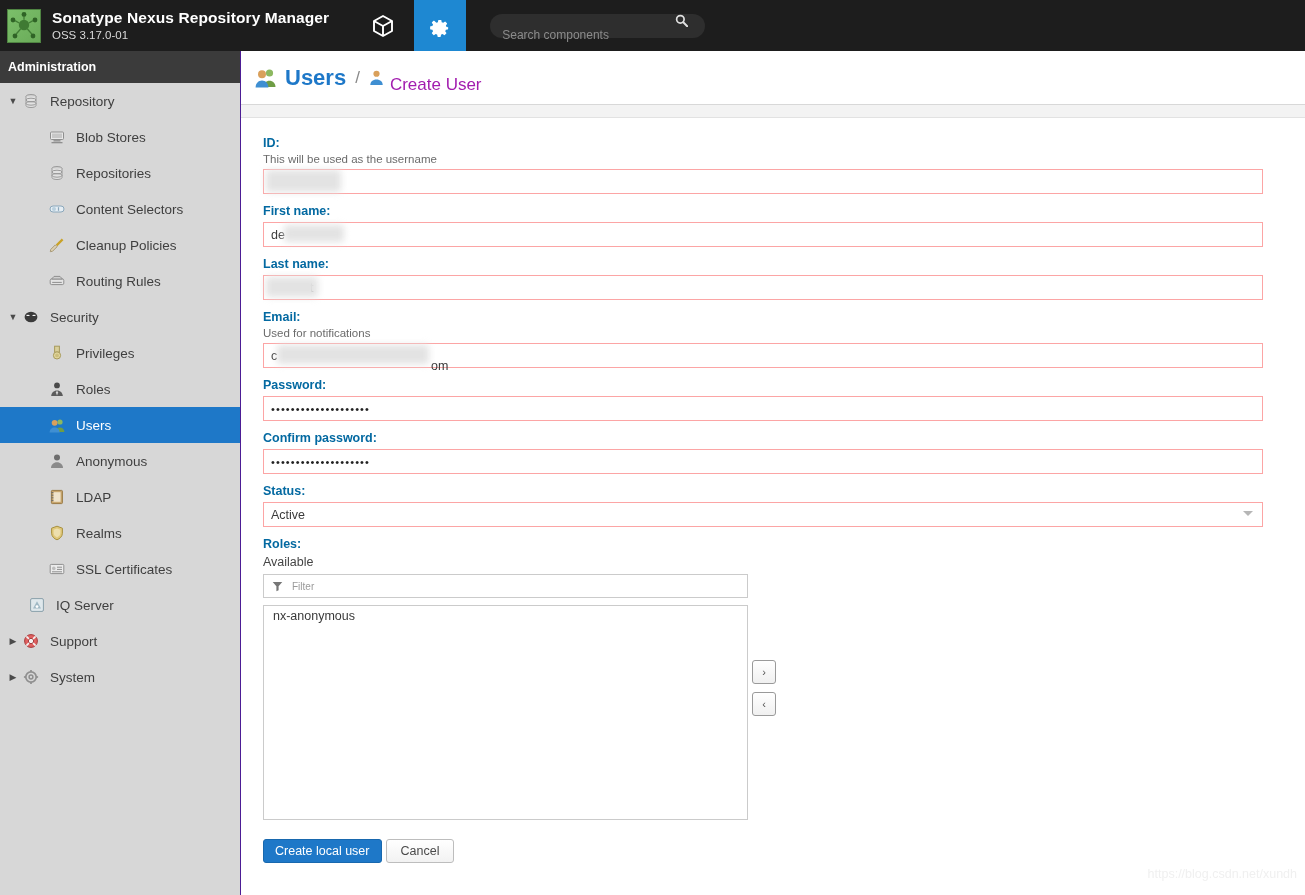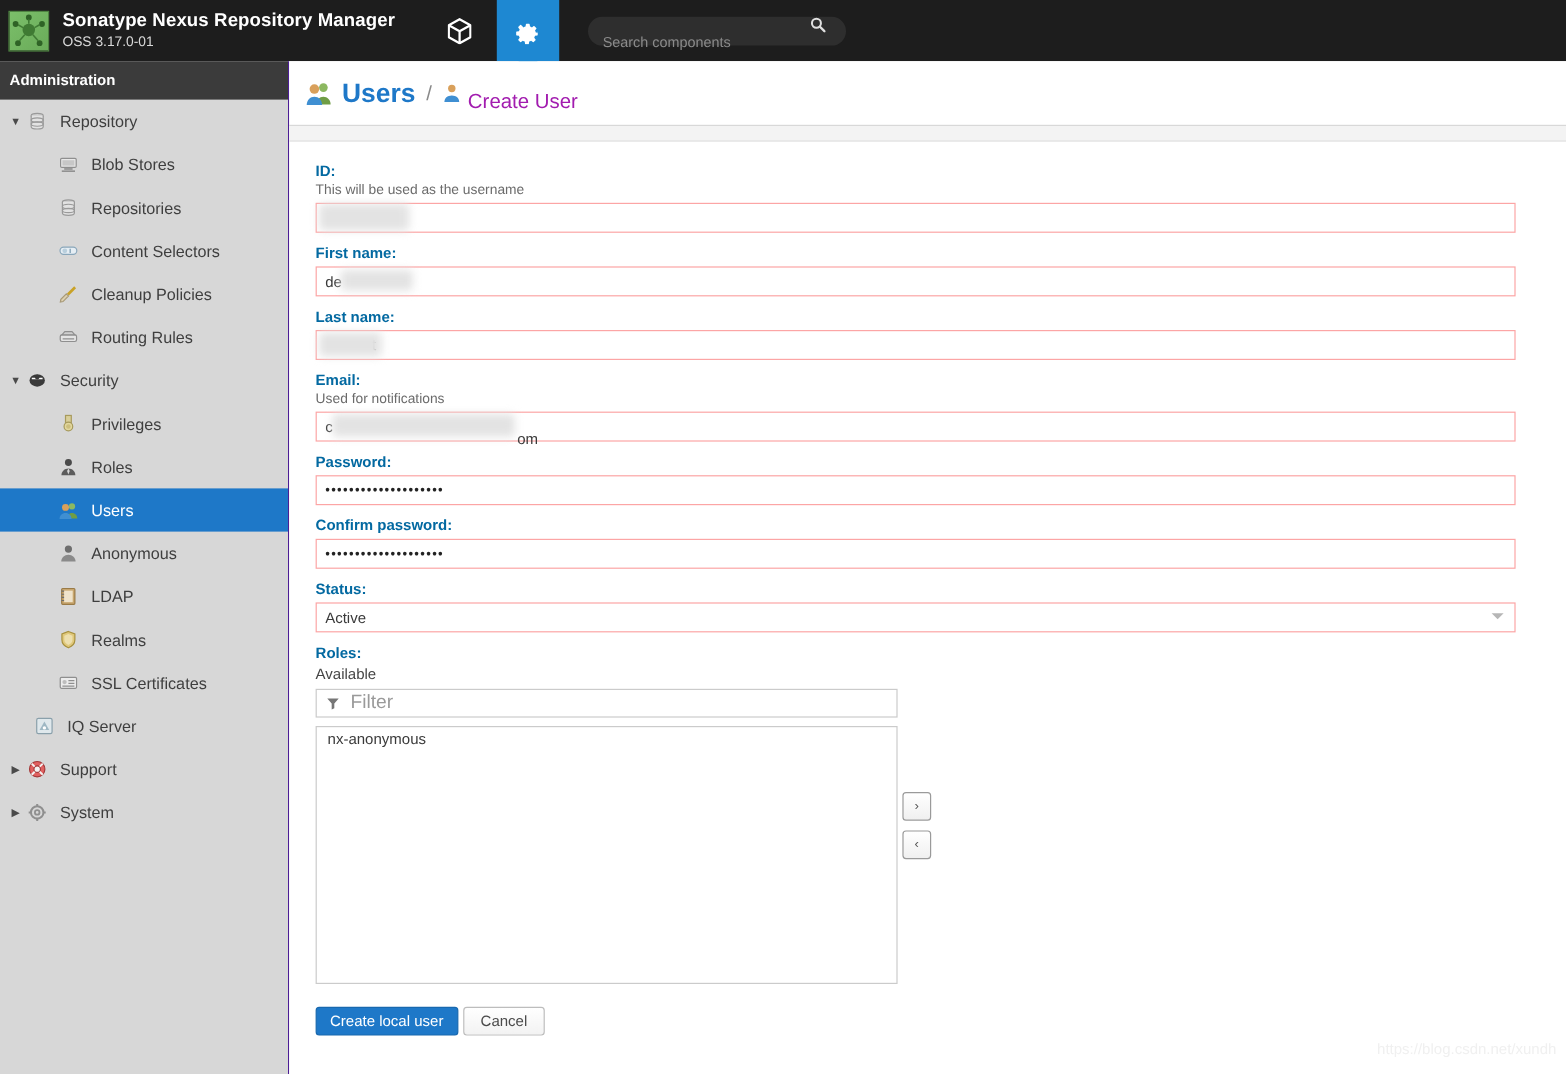--- a/index.html
+++ b/index.html
@@ -157,21 +157,21 @@
     align-items: center; justify-content: center; gap: 8px;
   }
   .col-right { width: 485px; }
   .col-head { font-size: 12.5px; color: #454545; margin-bottom: 5px; }
   .filter-box {
     width: 100%; height: 24px; border: 1px solid #cbcbcb;
     display: flex; align-items: center; padding: 0 8px; background: #fff;
   }
   .filter-box .fico { margin-right: 7px; flex: none; }
   .filter-input {
-    border: none; outline: none; font-size: 16px; width: 100%;
+    border: none; outline: none; font-size: 10px; width: 100%;
     color: #4d7c0f; font-family: "Liberation Sans", sans-serif;
     background: transparent;
   }
   .filter-input::placeholder { color: #9a9a9a; }
   .listbox {
     width: 100%; height: 215px; border: 1px solid #cbcbcb;
     background: #ffffff; margin-top: 7px; overflow: hidden;
   }
   .listbox.tall { height: 246px; margin-top: 0; }
   .list-item {

